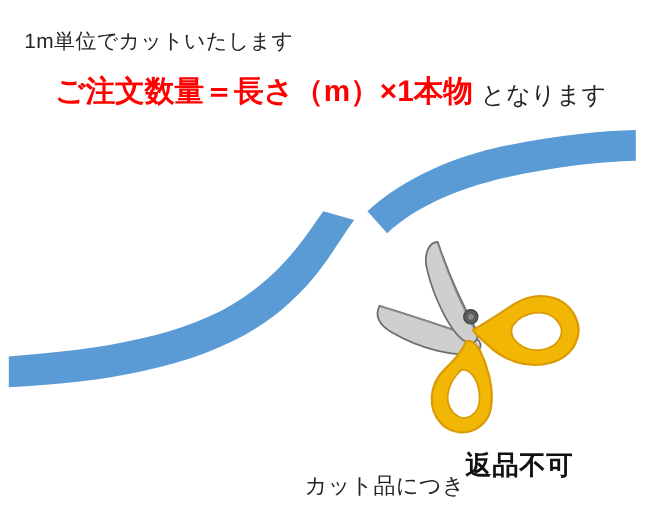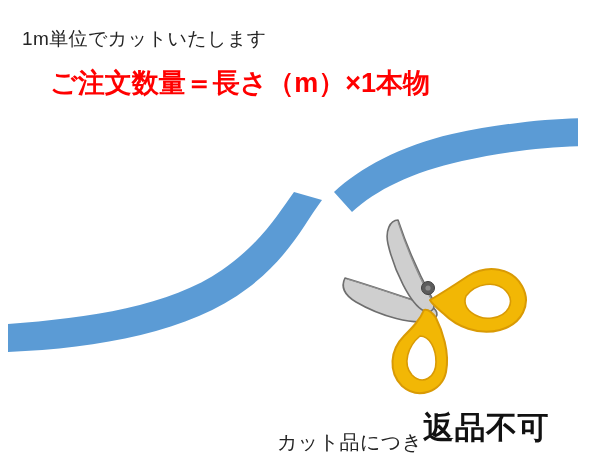--- a/index.html
+++ b/index.html
@@ -53,21 +53,21 @@
   #line-return-prefix {
     left: 277px;
     top: 432px;
     font-size: 20px;
     letter-spacing: 0.4px;
     color: #242424;
   }
   #line-return-emph {
     left: 423px;
     top: 412px;
-    font-size: 31px;
+    font-size: 24px;
     font-weight: bold;
     letter-spacing: 0.5px;
     color: #111111;
   }
 
   
   #artwork {
     position: absolute;
     left: 0;
     top: 0;
@@ -156,18 +156,19 @@
         <circle cx="428" cy="288" r="6.5" fill="#5C5C5C" stroke="#3F3F3F" stroke-width="1"></circle>
         <circle cx="428" cy="288" r="2.6" fill="#8A8A8A"></circle>
       </g>
     </g>
   </svg>
 
   <div class="txt" id="line-cut-unit">1m単位でカットいたします</div>
 
   <div class="txt" id="line-order-formula">ご注文数量＝長さ（m）×1本物</div>
 
+  <div class="txt" id="line-order-suffix">となります</div>
 
   <div class="txt" id="line-return-prefix">カット品につき</div>
 
   <div class="txt" id="line-return-emph">返品不可</div>
 
 </div>
 
 </body></html>

